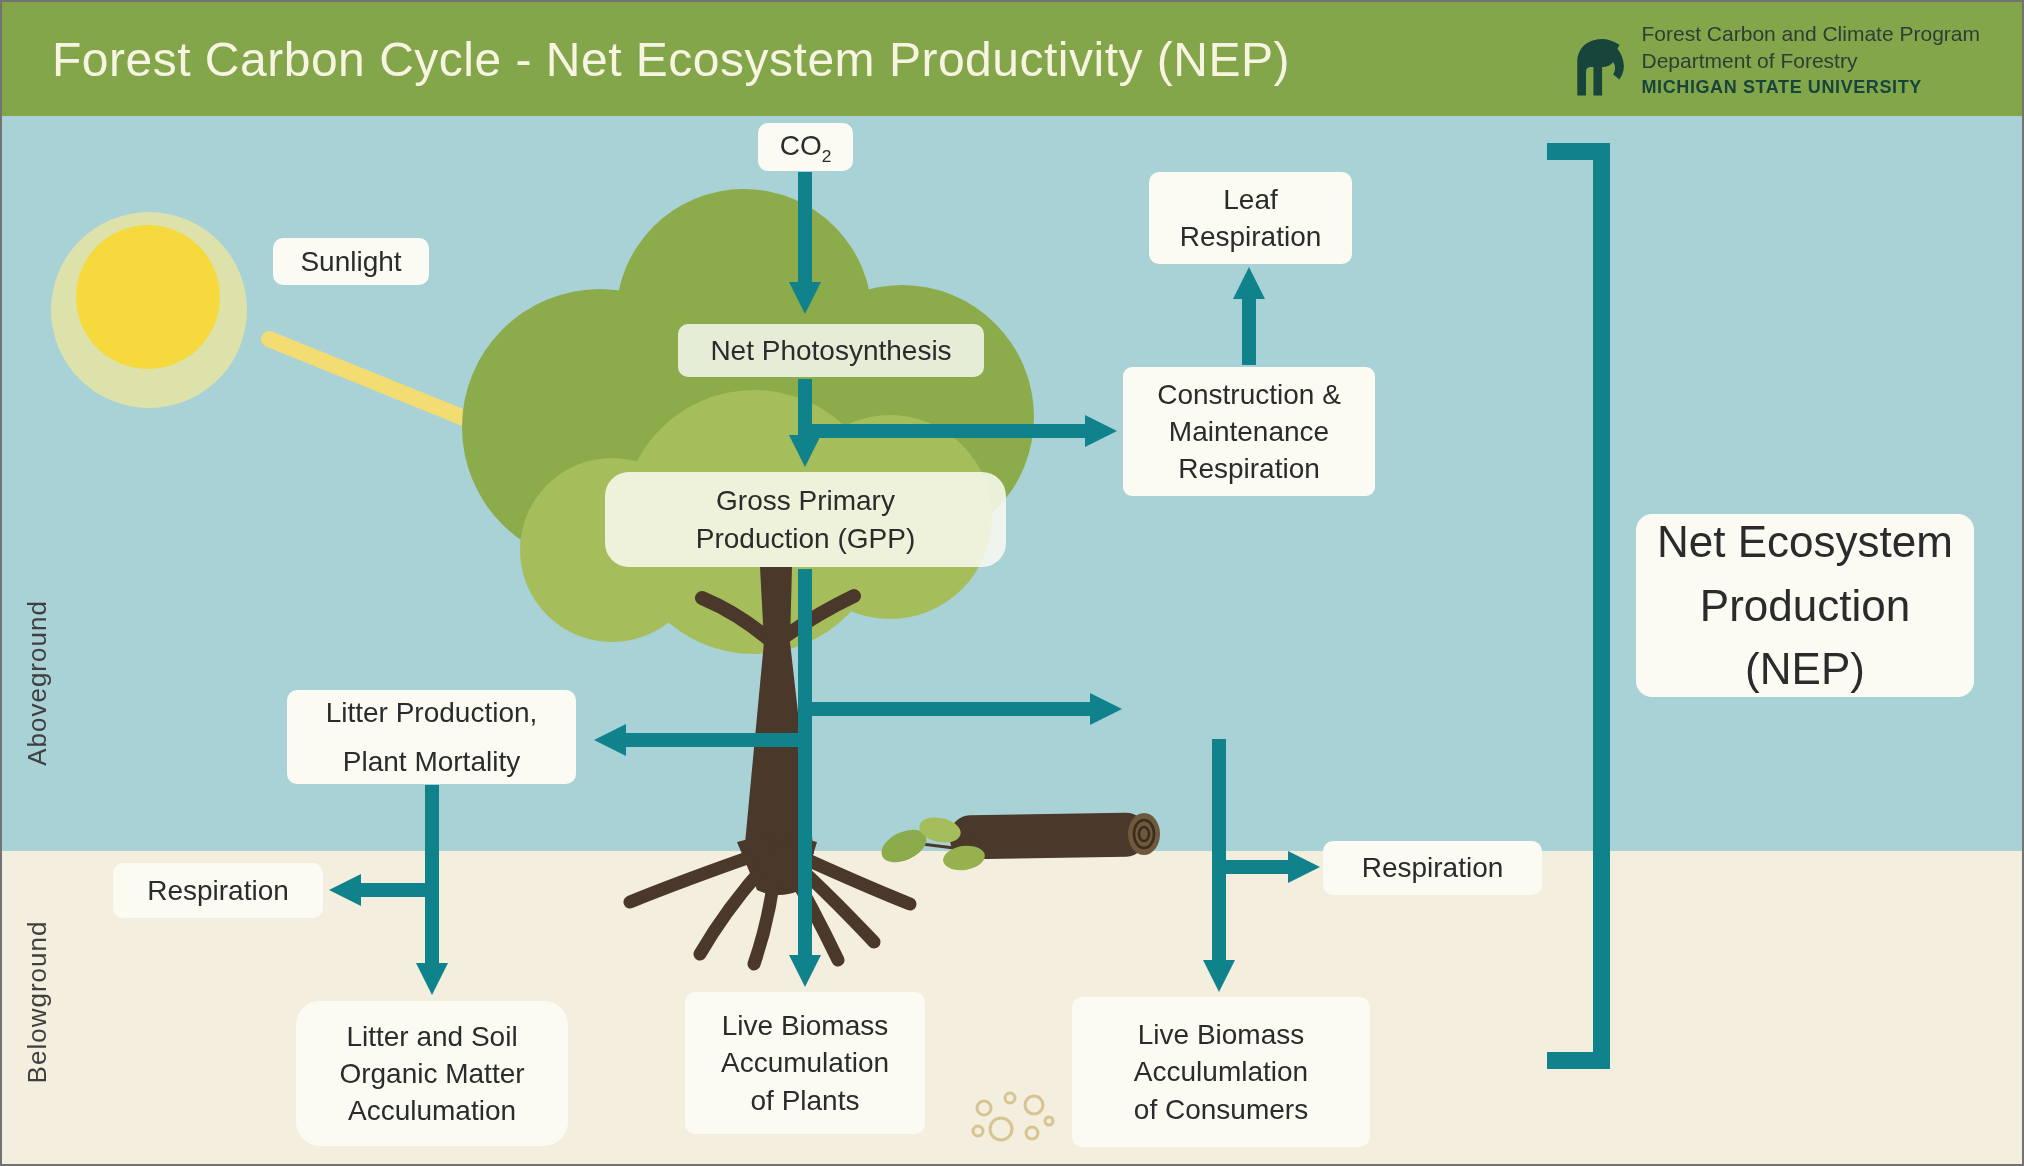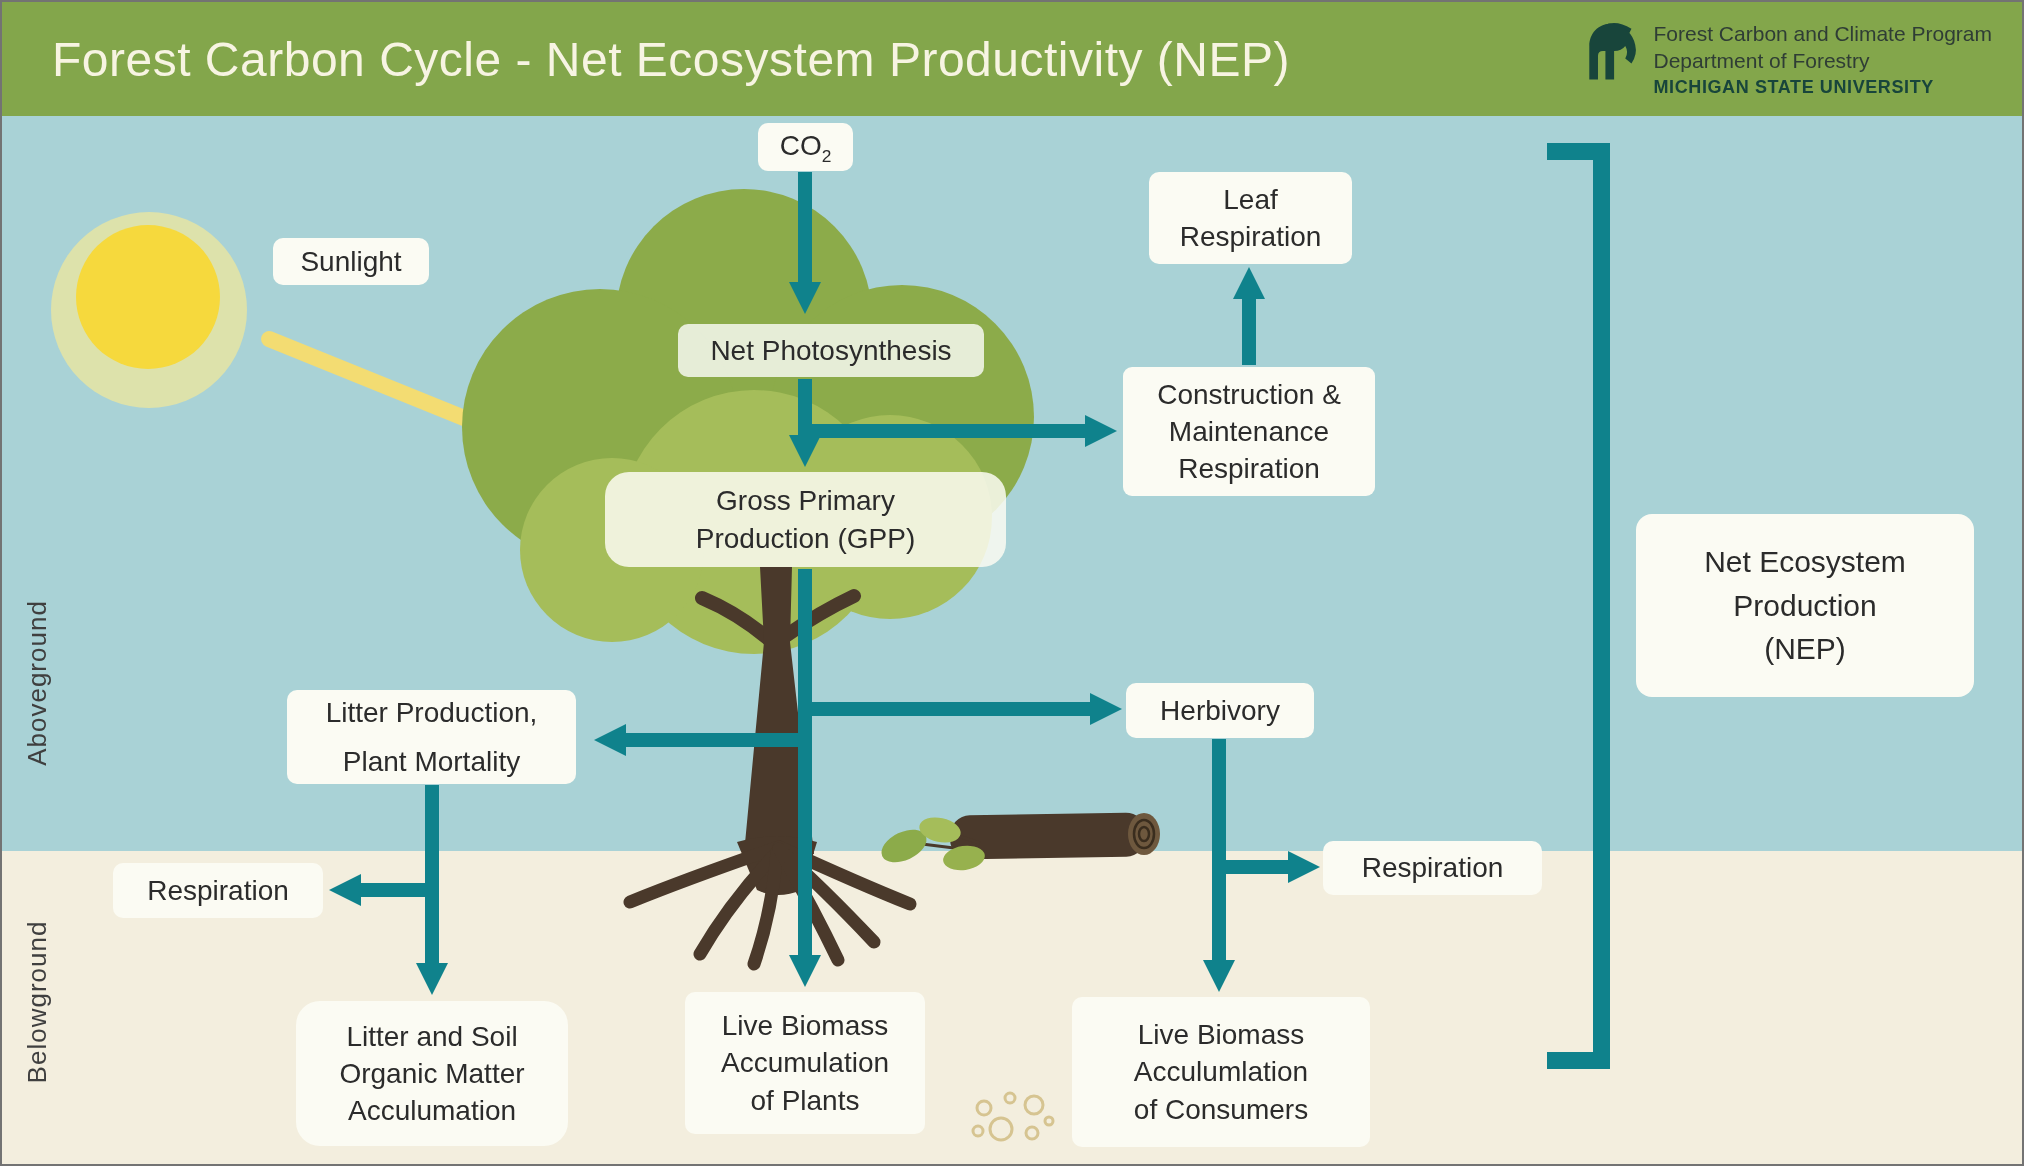--- a/index.html
+++ b/index.html
@@ -13,21 +13,21 @@
   
   .header {
     position:absolute; left:0; top:0; width:100%; height:114px;
     background:var(--header-green,#83a64b);
     display:flex; align-items:center; z-index:5;
   }
   .title {
     margin-left:50px; font-size:48px; letter-spacing:0.5px;
     color:var(--title-cream,#f7f4e2); white-space:nowrap;
   }
-  .logo-block { margin-left:auto; margin-right:30px; display:flex; align-items:flex-start; gap:15px; }
+  .logo-block { margin-left:auto; margin-right:42px; display:flex; align-items:flex-end; gap:15px; }
   .helmet-svg { width:56px; height:62px; flex:0 0 auto; }
   .logo-text { display:flex; flex-direction:column; justify-content:center; }
   .logo-line { font-size:21px; color:#2f3d35; line-height:1.3; }
   .logo-univ {
     font-size:18px; font-weight:bold; letter-spacing:0.6px;
     color:var(--msu-green,#18453b); margin-top:3px;
   }
   
   .sky    { position:absolute; left:0; top:114px; width:100%; height:735px; background:var(--sky-teal,#a9d2d6); z-index:0; }
   .ground { position:absolute; left:0; top:849px; width:100%; height:317px; background:var(--ground-cream,#f3eede); z-index:0; }
@@ -56,21 +56,21 @@
     position:absolute; z-index:4;
     background:var(--box-white,#fbfbf3);
     border-radius:10px;
     color:var(--text-dark,#2b2b2b);
     font-size:28px; line-height:1.33;
     display:flex; flex-direction:column; justify-content:center; align-items:center;
     text-align:center; padding:4px 8px;
   }
   .box.translucent  { background:rgba(255,255,255,0.78);margin-left:26px; }
   .box.translucent2 { background:rgba(252,252,242,0.85); }
-  .box.nep { font-size:30px; border-radius:16px; line-height:1.45; }
+  .box.nep { font-size:44px; border-radius:16px; line-height:1.45; }
   .box sub { font-size:0.62em; }
   
   .vlabel {
     position:absolute; width:200px; height:30px; z-index:4;
     font-size:26px; color:#3f3f3f; letter-spacing:1px; text-align:center;
     transform:rotate(-90deg);
   }
 </style>
 </head>
 <body>
@@ -200,23 +200,20 @@
     <div>Leaf</div>
     <div>Respiration</div>
   </div>
 
   <div class="box" style="left:1121px; top:365px; width:252px; height:129px;border-radius:9px;">
     <div>Construction &amp;</div>
     <div>Maintenance</div>
     <div>Respiration</div>
   </div>
 
-  <div class="box" style="left:1124px; top:681px; width:188px; height:55px;">
-    <div>Herbivory</div>
-  </div>
 
   <div class="box" style="left:285px; top:688px; width:289px; height:94px;justify-content:space-between;">
     <div>Litter Production,</div>
     <div>Plant Mortality</div>
   </div>
 
   <div class="box" style="left:111px; top:861px; width:210px; height:55px;">
     <div>Respiration</div>
   </div>
 

